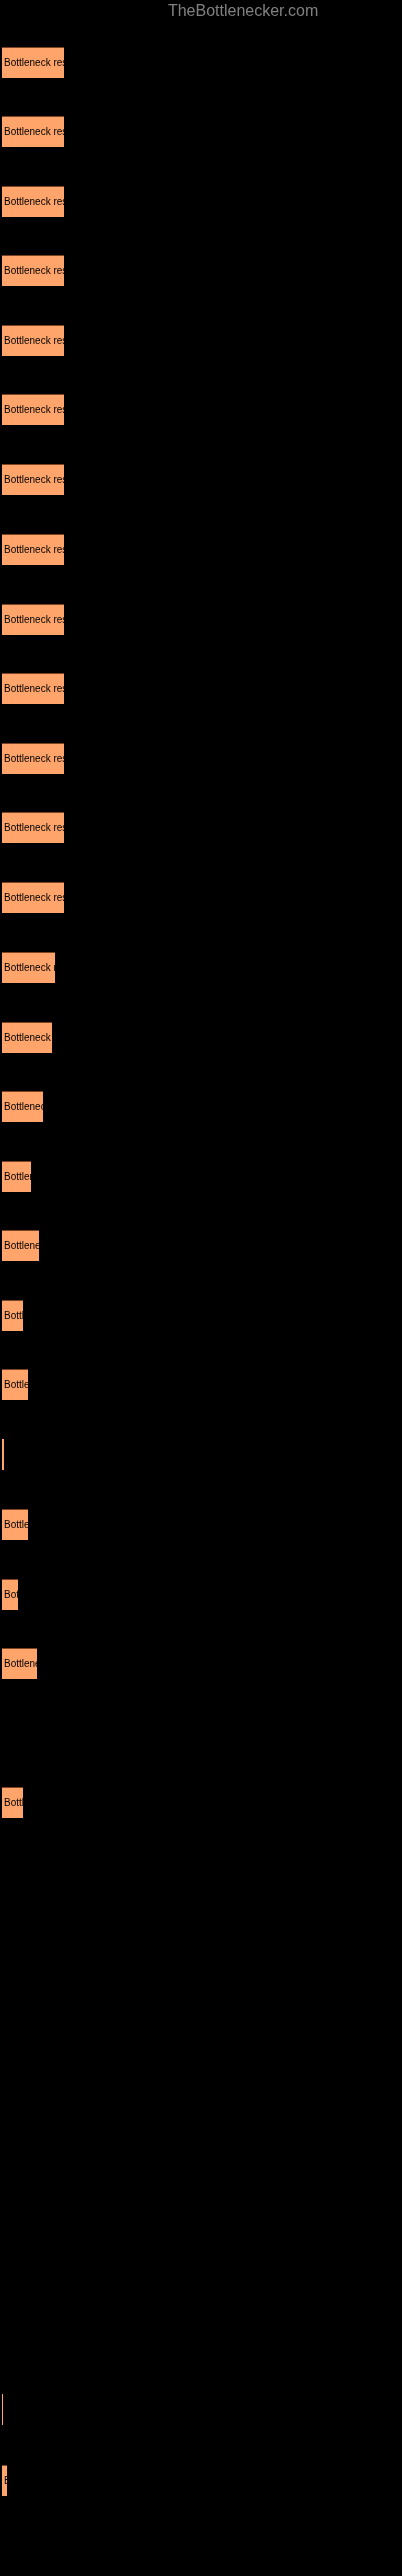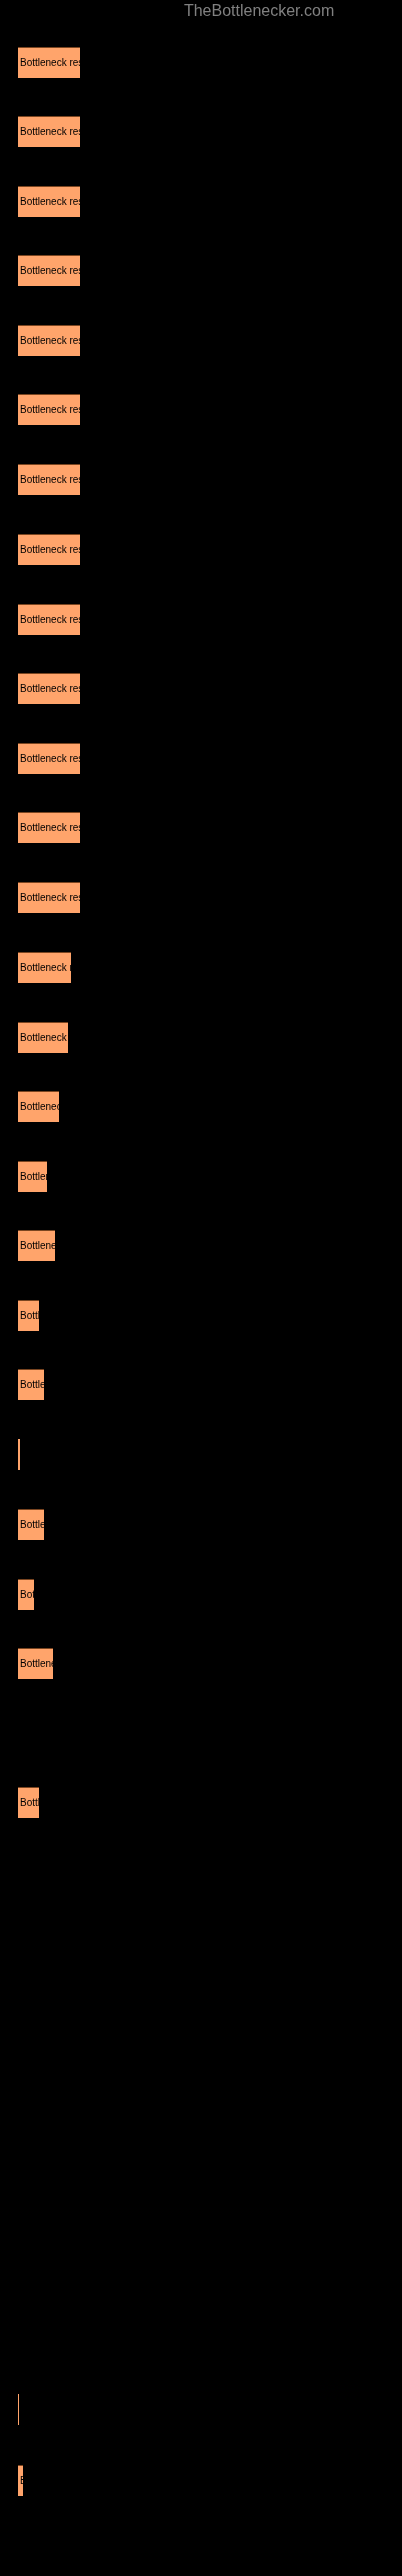--- a/index.html
+++ b/index.html
@@ -1,18 +1,18 @@
 <!DOCTYPE html>
 <html style="font-size:13px"><head>
 <meta charset="utf-8">
 <style>
   html,body{margin:0;padding:0;background:#000;}
   body{width:403px;height:2576px;position:relative;overflow:hidden;
        font-family:"Liberation Sans","DejaVu Sans",sans-serif;}
-  #chart{position:absolute;left:16px;top:0;width:323px;height:2576px;}
+  #chart{position:absolute;left:0;top:0;width:323px;height:2576px;}
   .site-title{position:absolute;right:4.8px;top:0px;color:#808080;
               font-size:16px;line-height:21px;letter-spacing:0px;white-space:nowrap;}
   .bar{position:absolute;background:#FFA46B;border-top:1.6px solid #7A4520;
        box-sizing:border-box;overflow:hidden;}
   .bar-label{position:absolute;left:2.4px;top:50%;transform:translateY(-50%);
              color:#000;font-size:10px;line-height:11.3px;white-space:nowrap;}
 </style>
 </head>
 <body>
 

